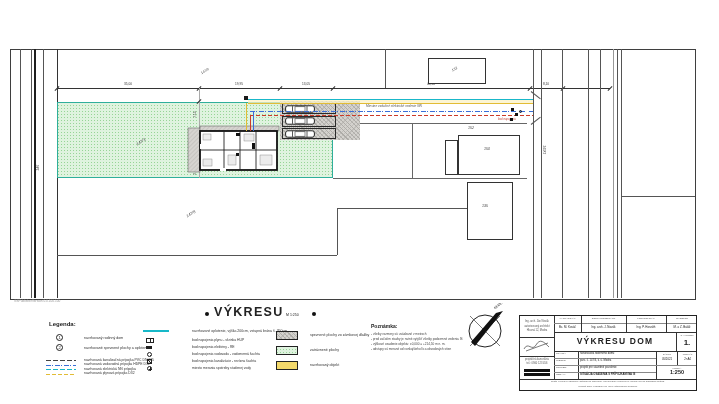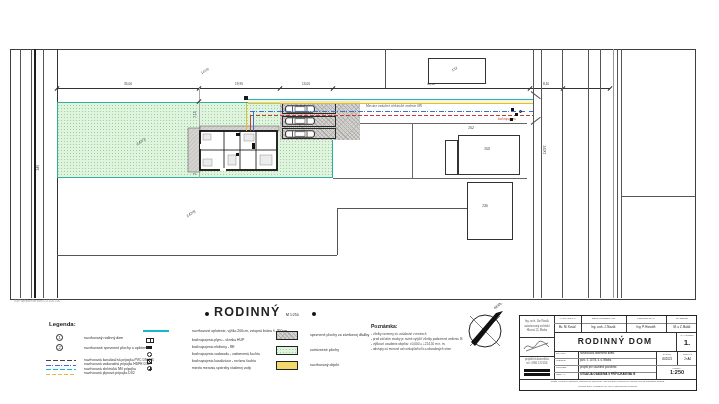--- a/index.html
+++ b/index.html
@@ -208,21 +208,21 @@
   <div class="lbl" style="left:192px;top:367px;">miesto merania spotreby studenej vody</div>
 
   <div class="swatch hatch-tex" style="left:276px;top:331px;"></div>
   <div class="lbl" style="left:310px;top:334px;font-size:3.6px;">spevnené plochy zo zámkovej dlažby</div>
   <div class="swatch green-tex" style="left:276px;top:346px;"></div>
   <div class="lbl" style="left:310px;top:349px;font-size:3.6px;">zatrávnené plochy</div>
   <div class="swatch" style="left:276px;top:361px;background:#f3d96b;"></div>
   <div class="lbl" style="left:310px;top:364px;font-size:3.6px;">navrhovaný objekt</div>
 
   <div class="a" style="left:205px;top:312px;width:4px;height:4px;border-radius:50%;background:#111;"></div>
-  <div class="a" style="left:214px;top:305px;font-size:12.5px;font-weight:700;letter-spacing:1.3px;">RODINNÝ</div>
+  <div class="a" style="left:214px;top:305px;font-size:12.5px;font-weight:700;letter-spacing:1.3px;">VÝKRESU</div>
   <div class="a" style="left:286px;top:313px;font-size:3.5px;">M 1:250</div>
   <div class="a" style="left:312px;top:312px;width:4px;height:4px;border-radius:50%;background:#111;"></div>
 
   <div class="a" style="left:371px;top:323px;font-size:5px;font-weight:700;">Poznámka:</div>
   <div class="lbl" style="left:371px;top:332.5px;font-size:3.1px;color:#444;">- všetky rozmery sú uvádzané v metroch</div>
   <div class="lbl" style="left:371px;top:337.5px;font-size:3.1px;color:#444;">- pred začatím stavby je nutné vytýčiť všetky podzemné vedenia IS</div>
   <div class="lbl" style="left:371px;top:342.5px;font-size:3.1px;color:#444;">- výškové osadenie objektu: ±0,000 = +214,50 m n. m.</div>
   <div class="lbl" style="left:371px;top:347.5px;font-size:3.1px;color:#444;">- odstupy sú merané od vonkajšieho líca obvodových stien</div>
 
   <svg class="a" style="left:462px;top:303px;" width="46" height="50" viewBox="0 0 46 50">
@@ -266,21 +266,21 @@
 
     <div class="tb-txt" style="left:34px;top:2px;width:27px;font-size:2.4px;text-align:center;color:#555;">VYPRACOVAL</div>
     <div class="tb-txt" style="left:34px;top:9.5px;width:27px;font-size:2.9px;text-align:center;">Bc. M. Kováč</div>
     <div class="tb-txt" style="left:61px;top:2px;width:45px;font-size:2.4px;text-align:center;color:#555;">ZODP. PROJEKTANT</div>
     <div class="tb-txt" style="left:61px;top:9.5px;width:45px;font-size:2.9px;text-align:center;">Ing. arch. J. Novák</div>
     <div class="tb-txt" style="left:106px;top:2px;width:40px;font-size:2.4px;text-align:center;color:#555;">KONTROLOVAL</div>
     <div class="tb-txt" style="left:106px;top:9.5px;width:40px;font-size:2.9px;text-align:center;">Ing. P. Horváth</div>
     <div class="tb-txt" style="left:146px;top:2px;width:32px;font-size:2.4px;text-align:center;color:#555;">INVESTOR</div>
     <div class="tb-txt" style="left:146px;top:9.5px;width:32px;font-size:2.9px;text-align:center;">M. a Z. Baláž</div>
 
-    <div class="tb-txt" style="left:34px;top:21px;width:122px;font-size:8.5px;font-weight:600;letter-spacing:1.2px;text-align:center;">RODINNÝ DOM</div>
+    <div class="tb-txt" style="left:34px;top:21px;width:122px;font-size:8.5px;font-weight:600;letter-spacing:1.2px;text-align:center;">VÝKRESU DOM</div>
     <div class="tb-txt" style="left:157px;top:17.5px;width:20px;font-size:2.2px;text-align:center;color:#555;">Č. VÝKRESU</div>
     <div class="tb-txt" style="left:157px;top:23px;width:20px;font-size:8px;font-weight:700;text-align:center;">1.</div>
 
     <div class="tb-txt" style="left:36px;top:37px;font-size:2.5px;color:#555;">STAVBA:</div>
     <div class="tb-txt" style="left:60px;top:37px;font-size:2.7px;">Novostavba rodinného domu</div>
     <div class="tb-txt" style="left:36px;top:44px;font-size:2.5px;color:#555;">MIESTO:</div>
     <div class="tb-txt" style="left:60px;top:44px;font-size:2.7px;">parc. č. 147/3, k. ú. Modra</div>
     <div class="tb-txt" style="left:36px;top:51px;font-size:2.5px;color:#555;">STUPEŇ:</div>
     <div class="tb-txt" style="left:60px;top:51px;font-size:2.7px;">projekt pre stavebné povolenie</div>
     <div class="tb-txt" style="left:36px;top:58px;font-size:2.5px;color:#555;">OBSAH:</div>

